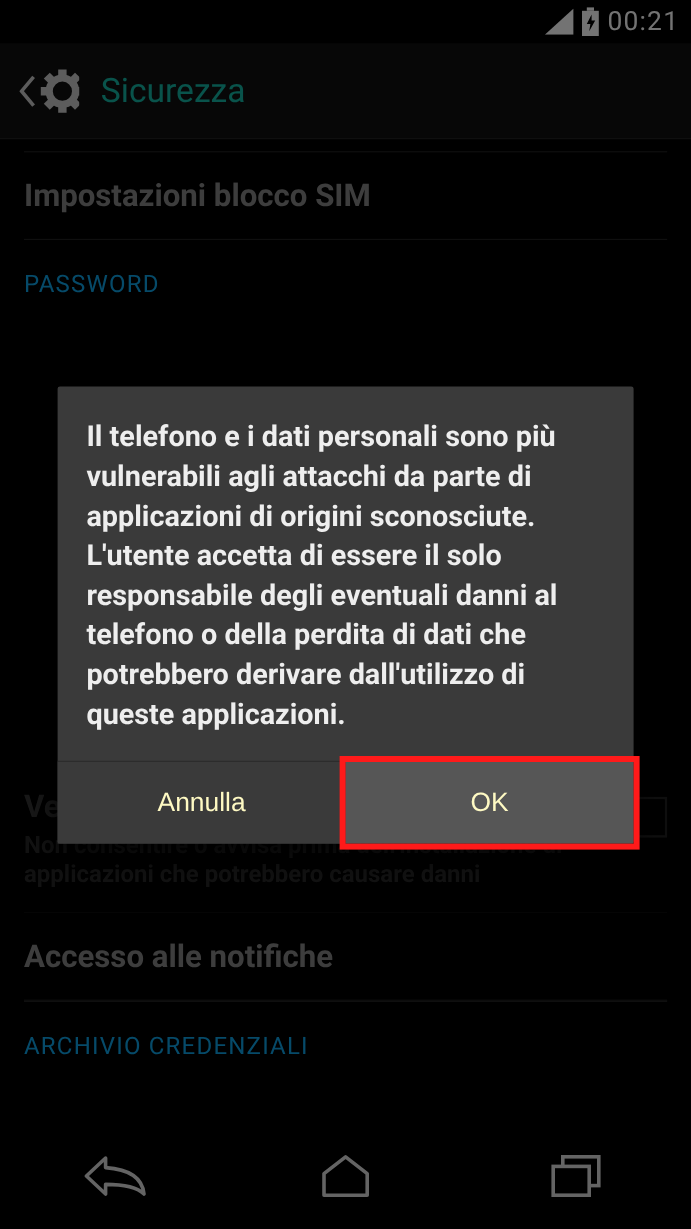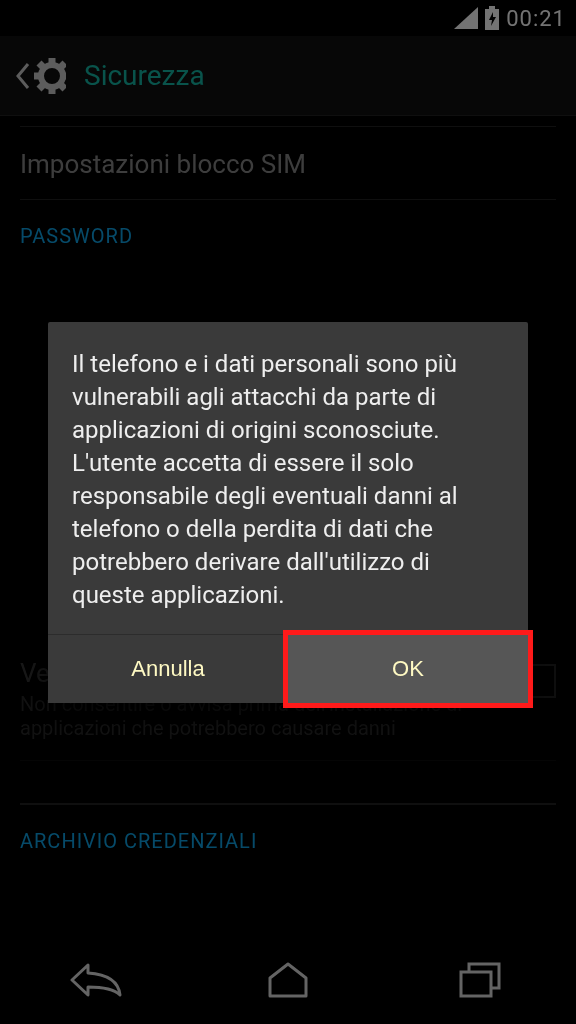--- a/index.html
+++ b/index.html
@@ -14,32 +14,32 @@
 
   
   .app-header { height:80px; background:#111; display:flex; align-items:center; padding:0 16px; gap:18px; border-bottom:1px solid #222;}
   .app-header .title { font-size:28px; color:#14b8a6; font-weight:400;}
   .gear-back { display:flex; align-items:center; }
   .gear-back svg { display:block;}
 
   
   .settings-body { position:absolute; top:116px; left:0; right:0; bottom:88px; overflow:hidden; padding:0 20px; color:#aaa;}
   .section-divider { border-top:1px solid #222; margin-top:10px;}
-  .item { padding:22px 0 20px 0; border-bottom:1px solid #222;}
+  .item { padding:22px 0 20px 0; border-bottom:1px solid #222;font-weight:bold;}
   .item .item-title { font-size:26px; color:#888;}
   .item .item-sub { font-size:20px; color:#666; margin-top:4px;}
   .section-header { font-size:20px; color:#0ea5e9; padding:24px 0 8px 0; letter-spacing:1px;}
   .checkbox-row { display:flex; align-items:flex-start; justify-content:space-between;}
   .checkbox-box { width:34px; height:34px; border:2px solid #555; margin-top:6px; flex-shrink:0;}
   .faded { opacity:0.4;}
 
   
   .overlay { position:absolute; inset:0; background:rgba(0,0,0,0.55); display:flex; align-items:center; justify-content:center; z-index:50;}
   .dialog { width:480px; background:#3a3a3a; border-radius:2px; box-shadow:0 8px 26px rgba(0,0,0,0.8);}
-  .dialog-body { padding:26px 24px 22px 24px;}
+  .dialog-body { padding:26px 24px 22px 24px;font-weight:bold;}
   .dialog-body .msg { font-size:24px; line-height:33px; color:#eee;}
   .dialog-buttons { display:flex; border-top:1px solid #2c2c2c;}
   .dialog-btn { flex:1; height:68px; display:flex; align-items:center; justify-content:center; font-size:22px; color:#fef9c3; background:#3a3a3a; border:none; cursor:pointer;}
   .ok-highlight { position:relative;}
   .ok-highlight::after { content:""; position:absolute; inset:-5px; border:5px solid #ff1a1a; pointer-events:none;}
   .ok-btn { background:#565656;}
 
   
   .nav-bar { position:absolute; left:0; right:0; bottom:0; height:88px; background:#000; display:flex; justify-content:space-around; align-items:center;}
   .nav-btn { width:120px; height:60px; display:flex; align-items:center; justify-content:center;}
@@ -98,20 +98,21 @@
 
   <div class="item checkbox-row faded">
     <div style="flex:1; padding-right:16px;">
       <div class="item-title">Verifica app</div>
       <div class="item-sub">Non consentire o avvisa prima dell'installazione di applicazioni che potrebbero causare danni</div>
     </div>
     <div class="checkbox-box"></div>
   </div>
 
   <div class="item">
+    <div class="item-title">Accesso alle notifiche</div>
   </div>
 
   <div class="section-header" style="border-top:1px solid #222;">ARCHIVIO CREDENZIALI</div>
 </div>
 
 <div class="overlay">
   <div class="dialog">
     <div class="dialog-body">
       <div class="msg">Il telefono e i dati personali sono più vulnerabili agli attacchi da parte di applicazioni di origini sconosciute. L'utente accetta di essere il solo responsabile degli eventuali danni al telefono o della perdita di dati che potrebbero derivare dall'utilizzo di queste applicazioni.</div>
     </div>

